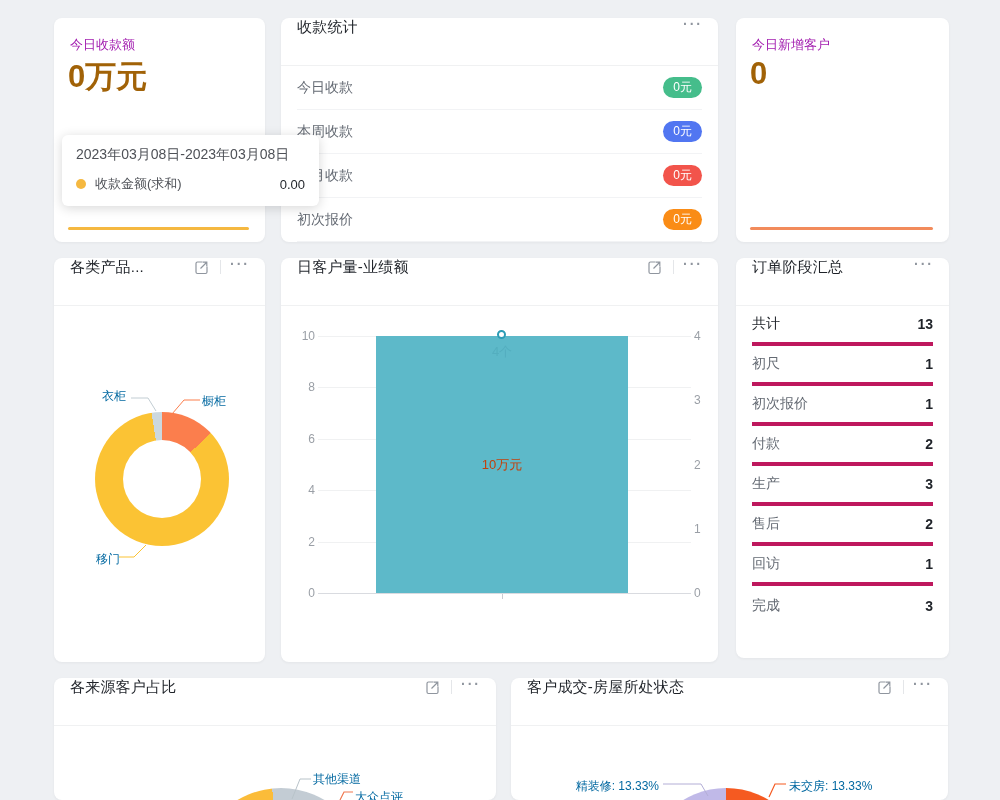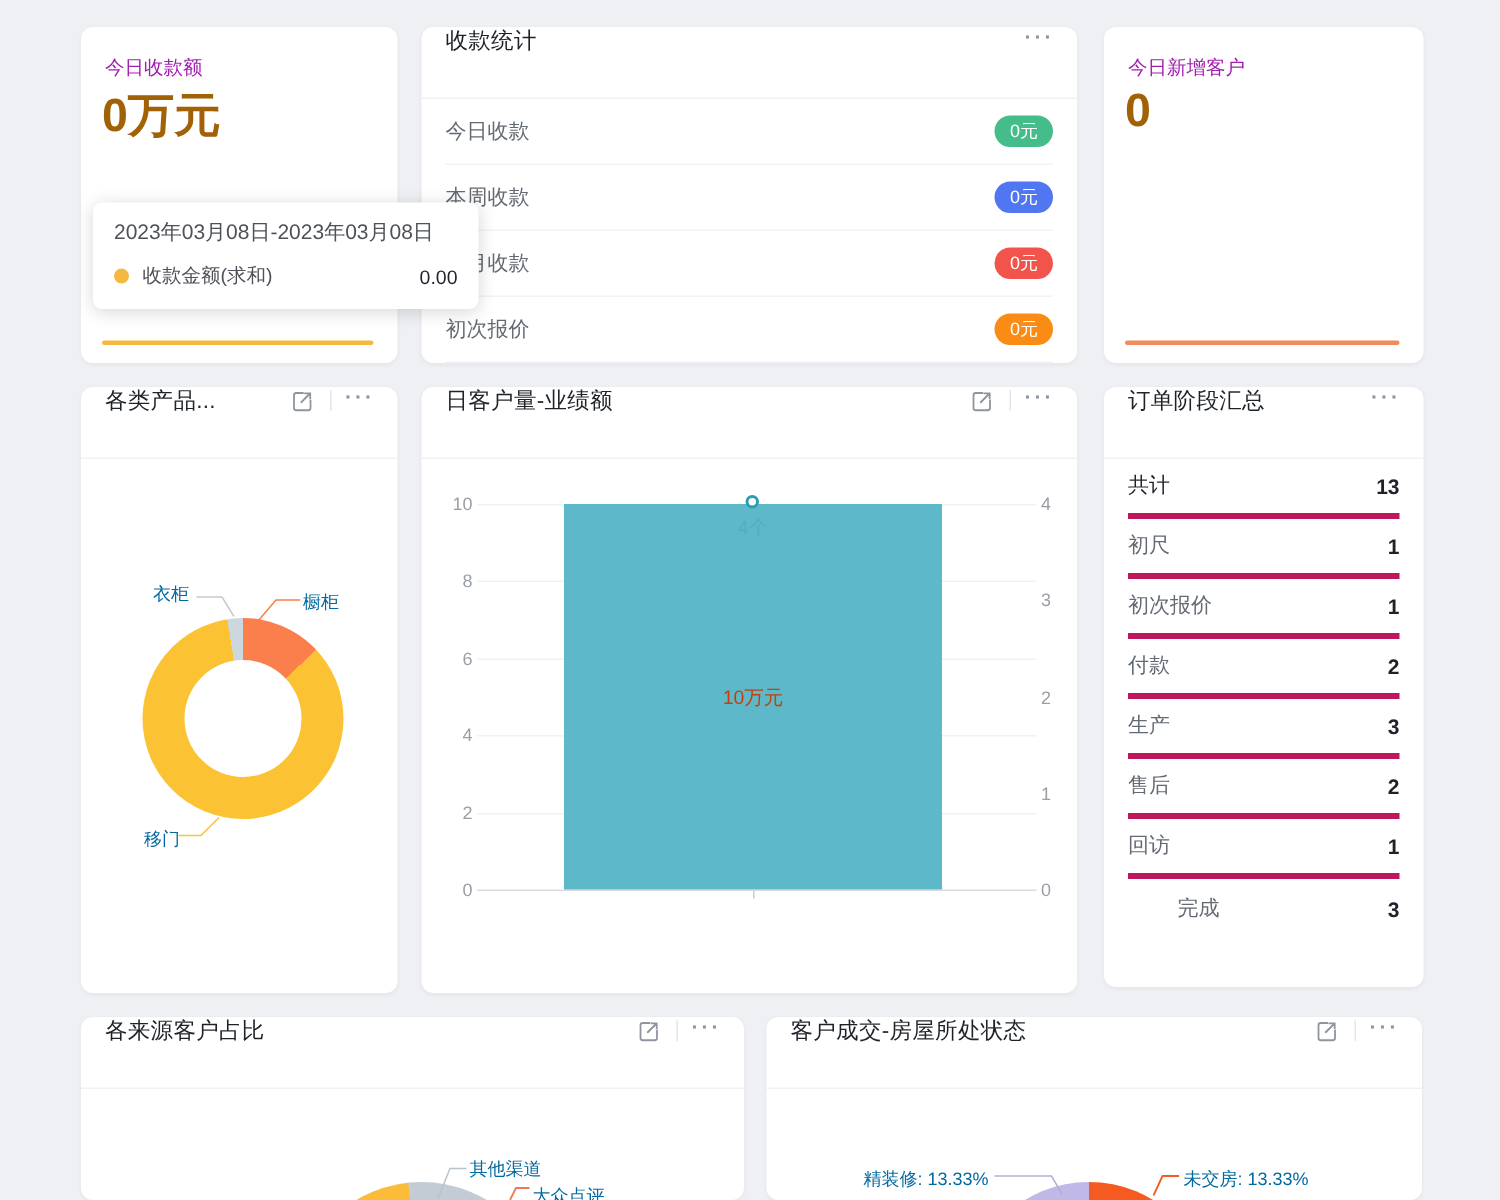--- a/index.html
+++ b/index.html
@@ -221,21 +221,21 @@
         <span class="row-value">3</span>
       </div>
       <div class="stage-row">
         <span class="row-label">售后</span>
         <span class="row-value">2</span>
       </div>
       <div class="stage-row">
         <span class="row-label">回访</span>
         <span class="row-value">1</span>
       </div>
-      <div class="stage-row" style="border-bottom:none;margin-left:33px;">
+      <div class="stage-row" style="border-bottom:none;">
         <span class="row-label">完成</span>
         <span class="row-value">3</span>
       </div>
     </div>
   </div>
 
   <div class="card" style="left:54px; top:678px; width:442px; height:122px;">
     <div class="card-header">
       <div class="card-title">各来源客户占比</div>
       <div class="header-actions">

